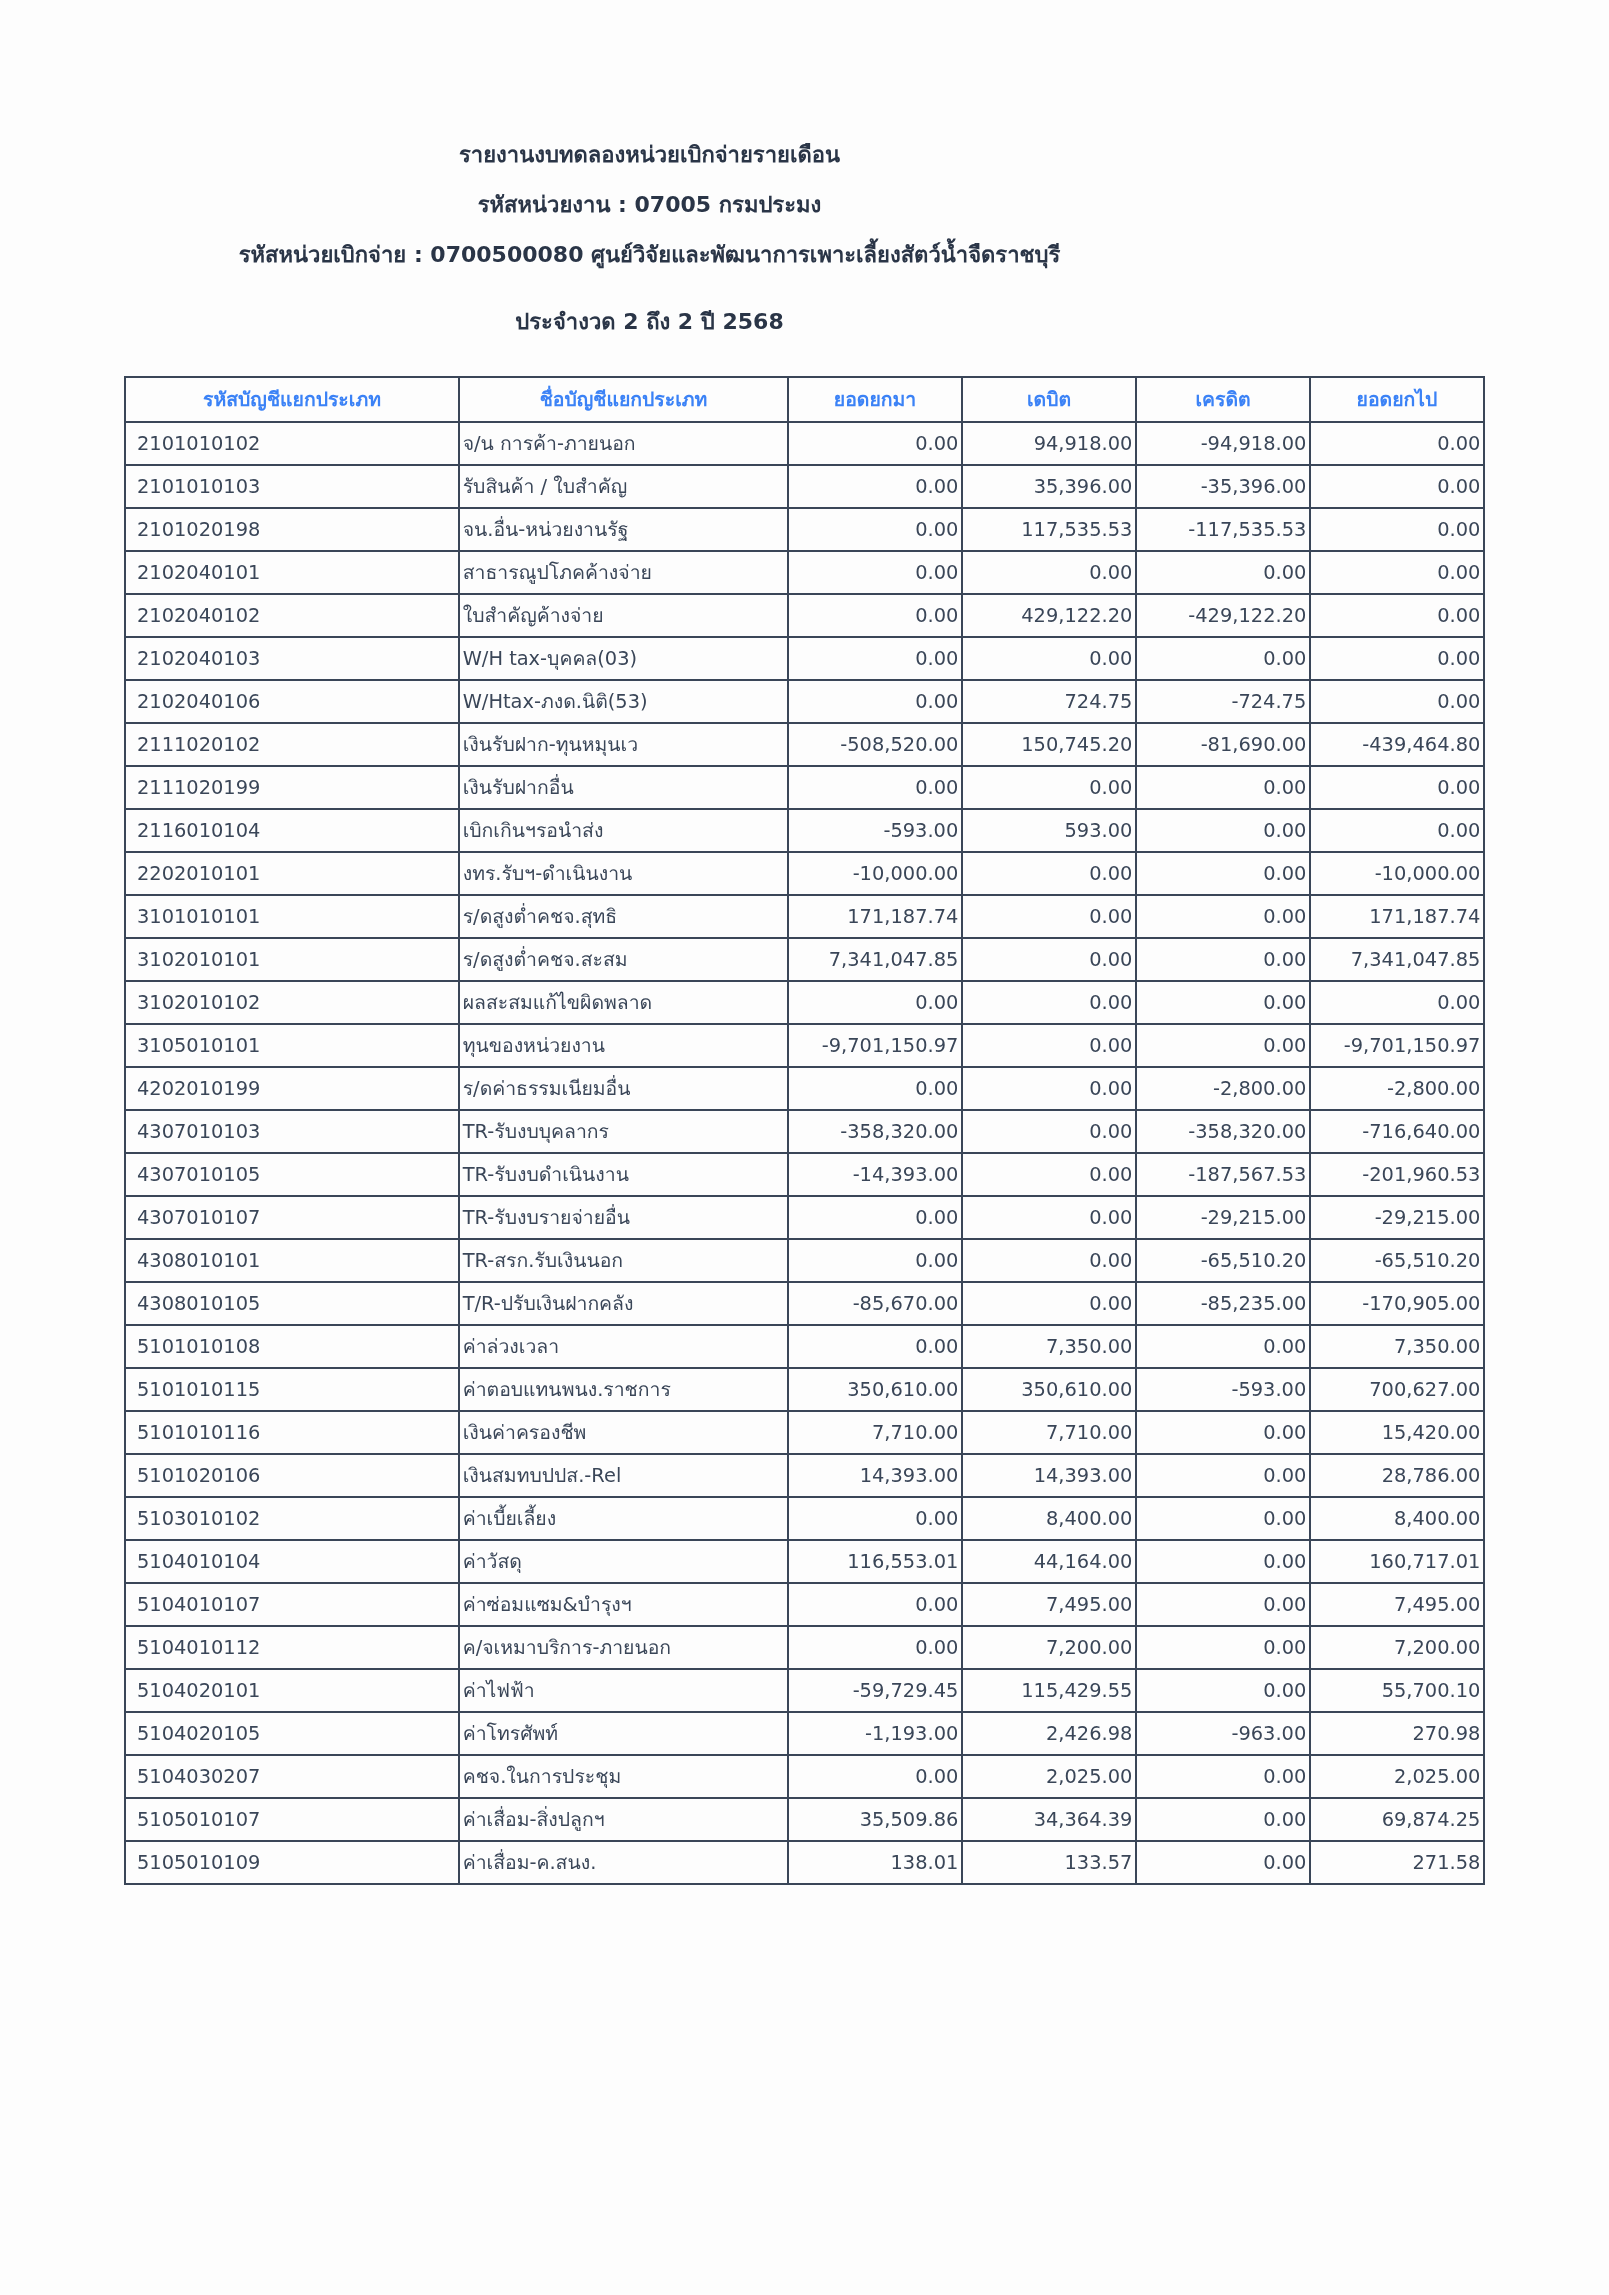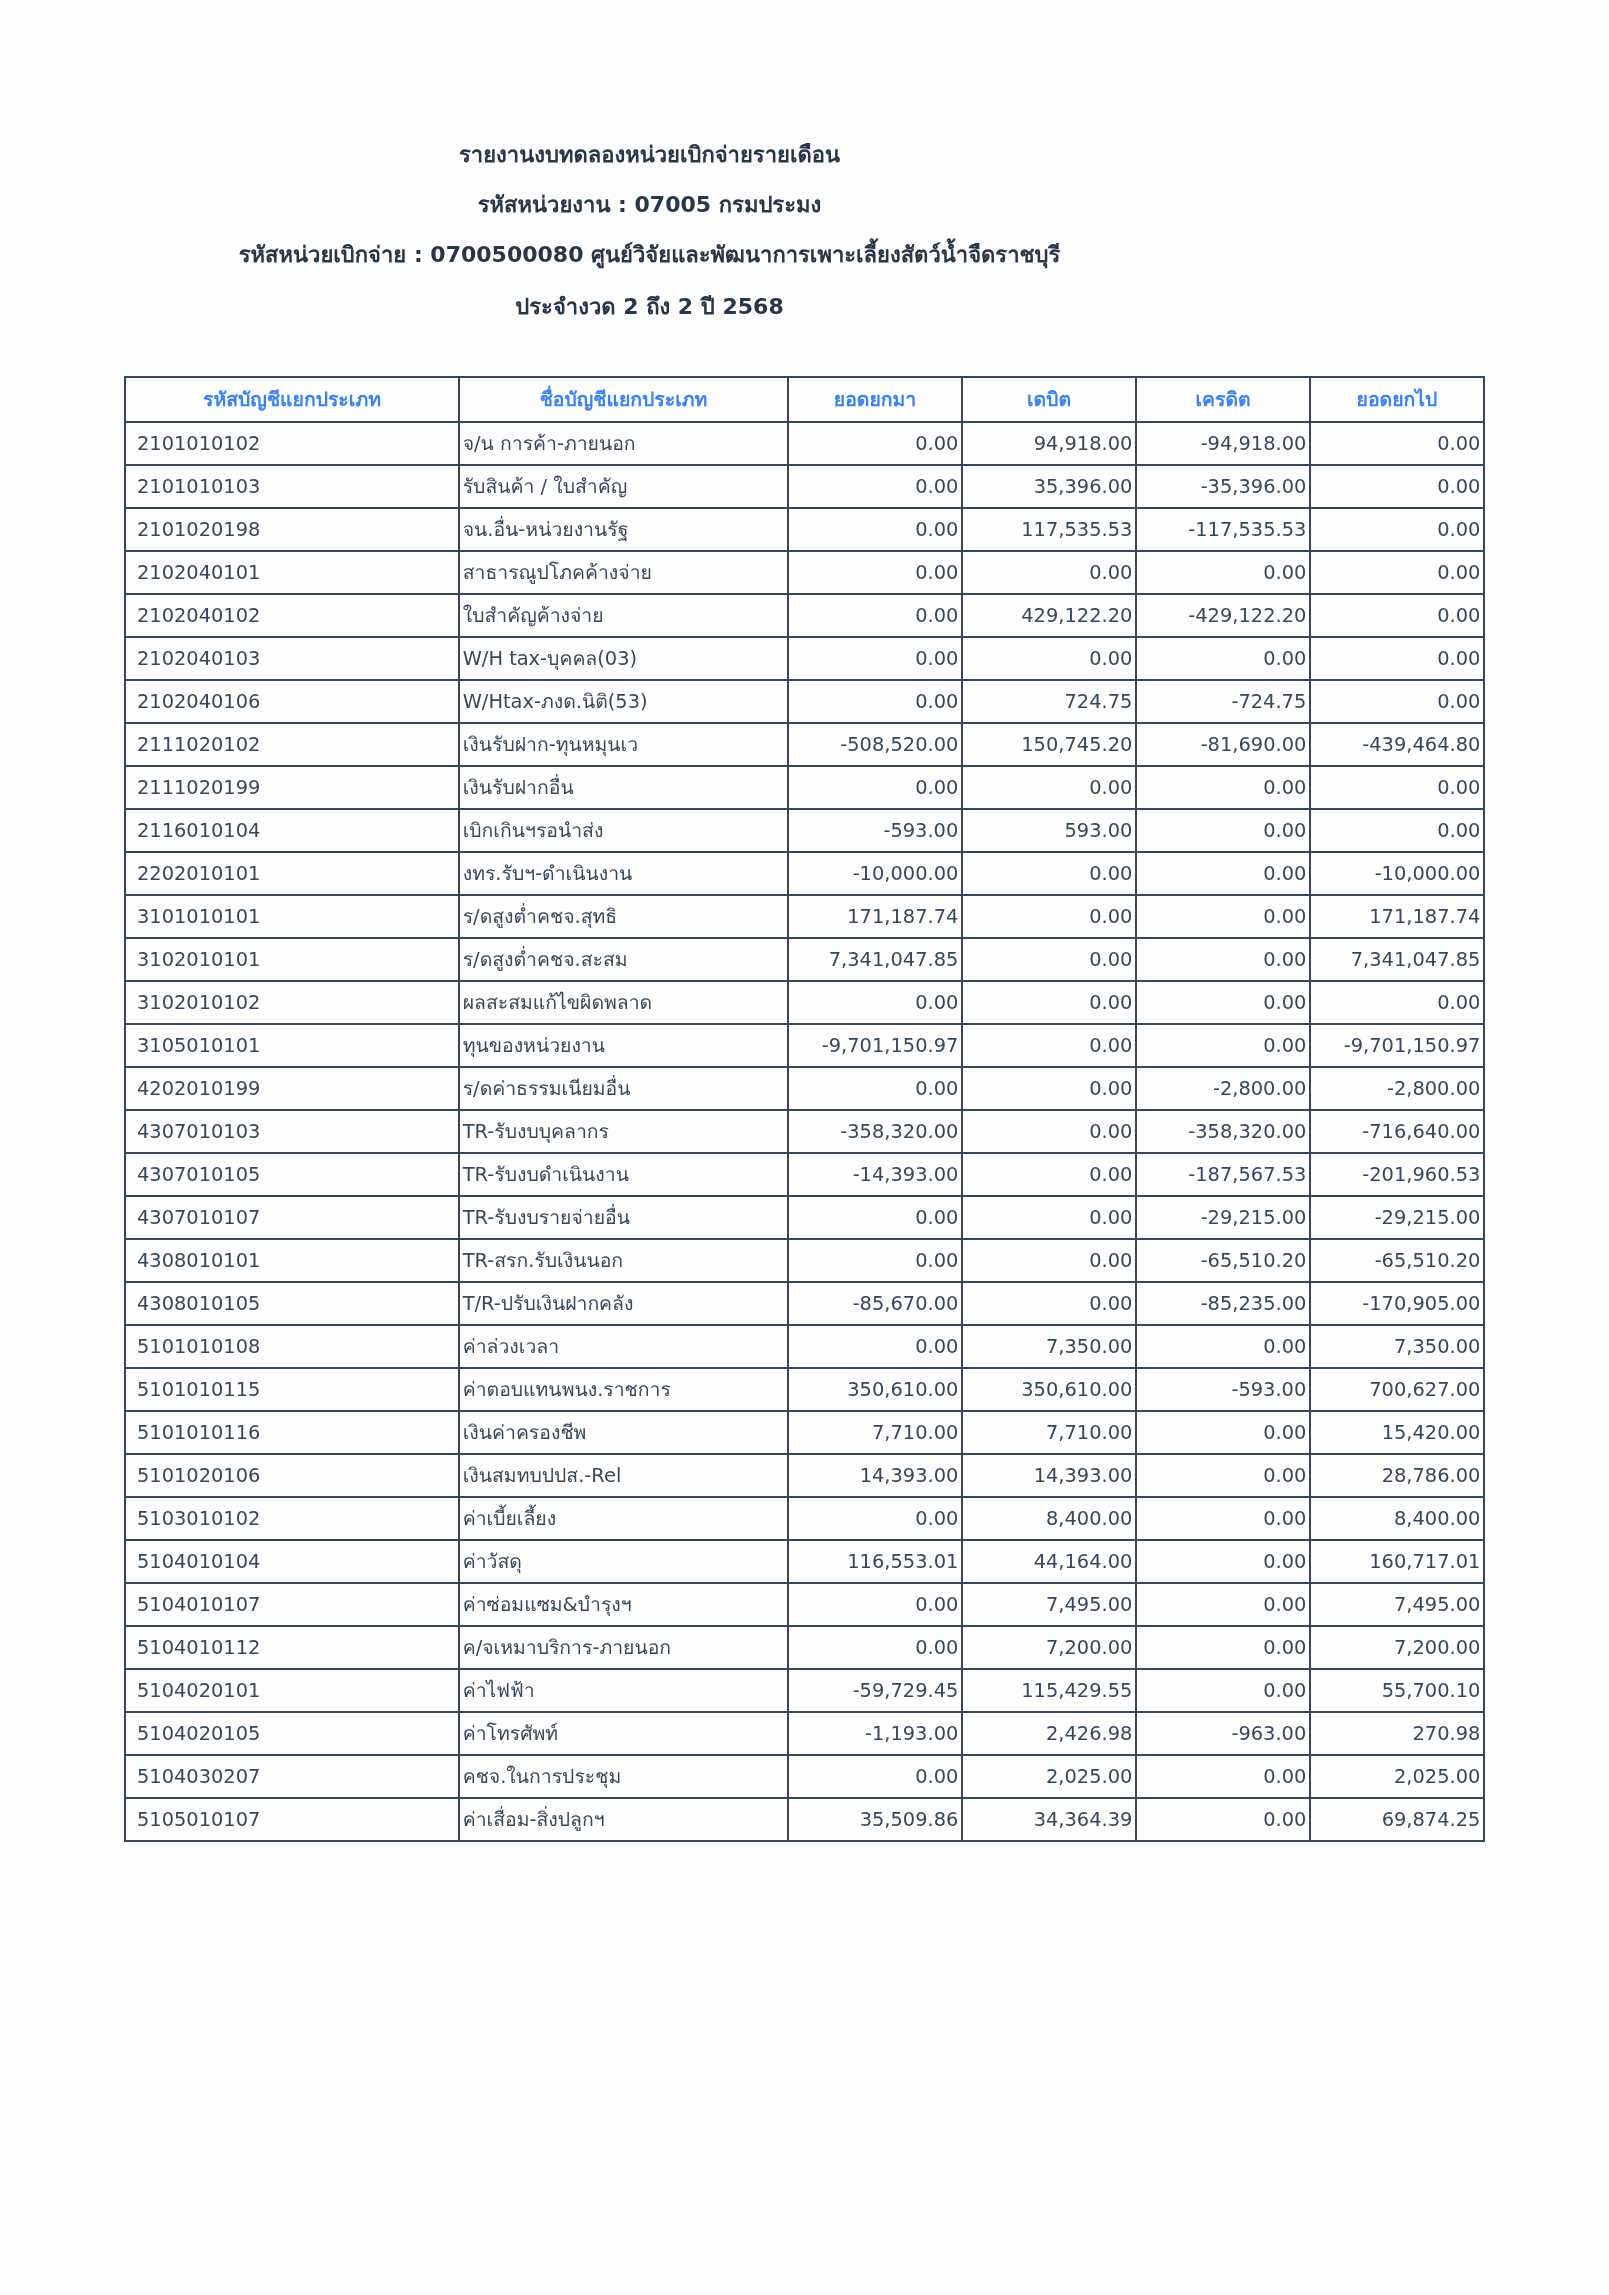--- a/index.html
+++ b/index.html
@@ -2,21 +2,21 @@
 <html style="font-size:10.7px"><head>
   <meta charset="utf-8">
   <style>
     html, body { margin: 0; padding: 0; background: #fdfdfd; }
     body { width: 1609px; height: 2295px; position: relative; font-family: "DejaVu Sans", "Liberation Sans", sans-serif; color: #2d3a4e; overflow: hidden; }
     .header { position: absolute; left: 0; top: 0; width: 1609px; text-align: center; }
     .header .line { position: absolute; left: 0; width: 1299px; text-align: center; font-weight: bold; font-size: 22px; color: #2a3547; }
     .l1 { top: 137px; }
     .l2 { top: 187px; }
     .l3 { top: 237px; }
-    .l4 { top: 289px; }
+    .l4 { top: 304px; }
     table.ledger { position: absolute; left: 124px; top: 376px; width: 1358px; border-collapse: collapse; table-layout: fixed; }
     table.ledger th, table.ledger td { border: 2px solid #3a4658; height: 41px; padding: 0 2.7px; font-size: 19.4px; color: #3a4658; white-space: nowrap; overflow: hidden; }
     table.ledger th { height: 43px; font-weight: bold; text-align: center; color: #3b82f6; }
     table.ledger td.code { text-align: left; padding-left: 11px; }
     table.ledger td.name { text-align: left; padding-left: 2.7px; margin-top: 20px; }
     table.ledger td.num { text-align: right; padding-right: 2.7px; }
     col.c1 { width: 334px; }
     col.c2 { width: 329px; }
     col.c3 { width: 174px; }
     col.c4 { width: 174px; }
@@ -310,15 +310,23 @@
         <td class="num">2,025.00</td>
       </tr>
       <tr>
         <td class="code">5105010107</td>
         <td class="name">ค่าเสื่อม-สิ่งปลูกฯ</td>
         <td class="num">35,509.86</td>
         <td class="num">34,364.39</td>
         <td class="num">0.00</td>
         <td class="num">69,874.25</td>
       </tr>
+      <tr>
+        <td class="code">5105010109</td>
+        <td class="name">ค่าเสื่อม-ค.สนง.</td>
+        <td class="num">138.01</td>
+        <td class="num">133.57</td>
+        <td class="num">0.00</td>
+        <td class="num">271.58</td>
+      </tr>
     </tbody>
 </table>
 
 
 </body></html>

